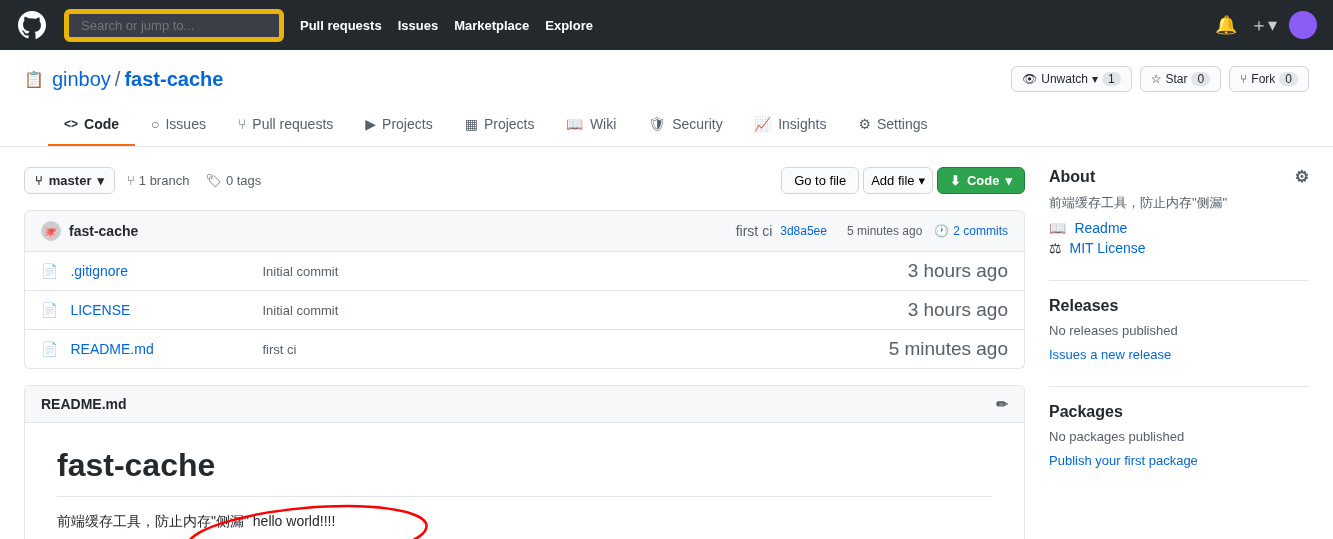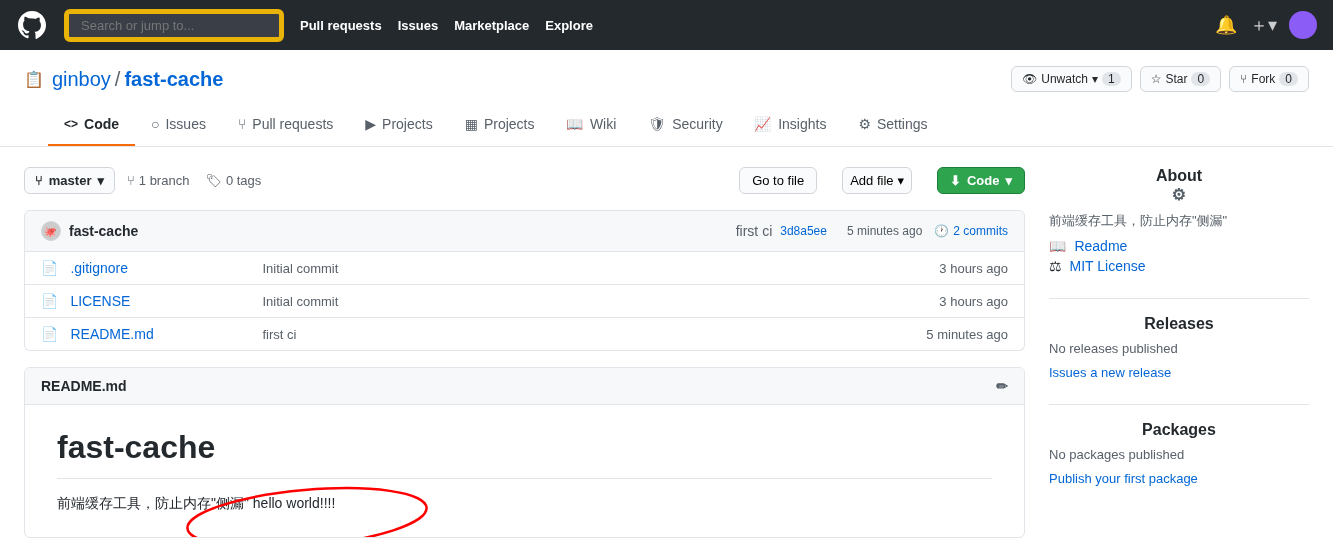--- a/index.html
+++ b/index.html
@@ -92,21 +92,21 @@
       margin-bottom: 16px;
     }
     .btn-branch {
       display: flex; align-items: center; gap: 6px;
       border: 1px solid #d1d5da; border-radius: 6px;
       padding: 5px 10px; font-size: 13px; background: #fafbfc;
       cursor: pointer; color: #24292e; font-weight: 600;
     }
     .repo-meta-links { display: flex; align-items: center; gap: 16px; font-size: 13px; color: #586069; margin-left: 4px; }
     .repo-meta-links a { color: #586069; text-decoration: none; display: flex; align-items: center; gap: 4px; }
-    .toolbar-right { margin-left: auto; display: flex; gap: 25px; }
+    .toolbar-right { margin-left: auto; display: flex; gap: 4px; }
     .btn-goto { border: 1px solid #d1d5da; border-radius: 6px; padding: 5px 12px; font-size: 13px; background: #fafbfc; cursor: pointer; }
     .btn-add {
       display: flex; align-items: center; gap: 4px;
       border: 1px solid #d1d5da; border-radius: 6px;
       padding: 5px 7px; font-size: 13px; background: #fafbfc; cursor: pointer;
     }
     .btn-code {
       display: flex; align-items: center; gap: 6px;
       background: #2ea44f; color: #fff; border: 1px solid #1a7f37;
       border-radius: 6px; padding: 5px 12px; font-size: 13px; cursor: pointer; font-weight: 600;
@@ -138,40 +138,40 @@
       overflow: hidden;
     }
     .file-row {
       display: flex; align-items: center; padding: 8px 16px;
       border-top: 1px solid #e1e4e8; gap: 12px;
     }
     .file-row:first-child { border-top: none; }
     .file-icon { color: #8b949e; font-size: 14px; min-width: 16px; }
     .file-name { color: #0366d6; flex: 0 0 180px; font-size: 14px; text-decoration: none; }
     .file-commit { color: #586069; flex: 1; font-size: 13px; }
-    .file-time { color: #586069; font-size: 13px; text-align: right; }
+    .file-time { color: #586069; font-size: 19px; text-align: right; }
 
     
     .readme-section {
       border: 1px solid #e1e4e8; border-radius: 6px; margin-top: 16px;
       overflow: hidden;
     }
     .readme-header {
       background: #f6f8fa; border-bottom: 1px solid #e1e4e8;
       padding: 10px 16px; display: flex; align-items: center; justify-content: space-between;
       font-weight: 600;
     }
     .readme-body { padding: 24px 32px; }
     .readme-title { font-size: 32px; font-weight: 600; border-bottom: 1px solid #e1e4e8; padding-bottom: 12px; margin-bottom: 16px; }
     .readme-desc { font-size: 14px; color: #24292e; }
 
     
     .repo-sidebar { width: 260px; flex-shrink: 0; }
     .sidebar-section { margin-bottom: 24px; }
-    .sidebar-section h3 { font-size: 16px; font-weight: 600; margin-bottom: 8px; display: flex; align-items: center; justify-content: space-between; flex-direction: column; }
+    .sidebar-section h3 { font-size: 16px; font-weight: 600; margin-bottom: 8px; display: flex; align-items: center; justify-content: space-between; }
     .sidebar-section p { font-size: 13px; color: #586069; margin-bottom: 8px; }
     .sidebar-section a { color: #0366d6; font-size: 13px; text-decoration: none; }
     .sidebar-section .sidebar-link {
       display: flex; align-items: center; gap: 8px; margin-bottom: 4px; font-size: 14px; color: #24292e;
     }
     .sidebar-section .sidebar-link a { color: #0366d6; font-size: 14px; }
     .sidebar-divider { border: none; border-top: 1px solid #e1e4e8; margin: 16px 0; }
     .gear-icon { color: #586069; cursor: pointer; }
 
     .about-desc { font-size: 14px; margin-bottom: 12px; }

